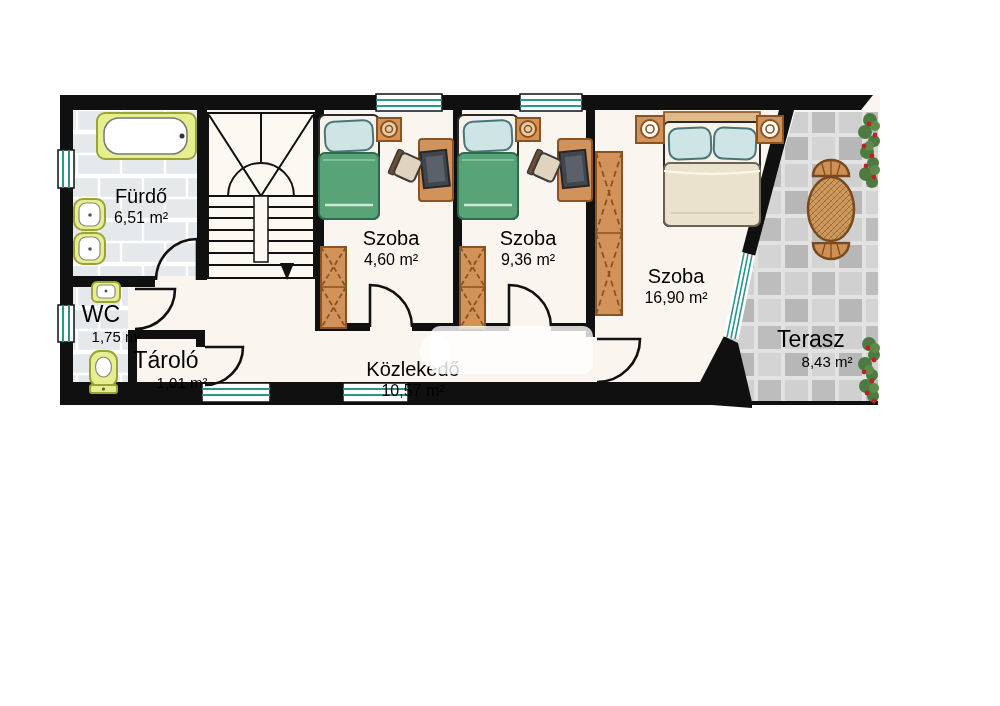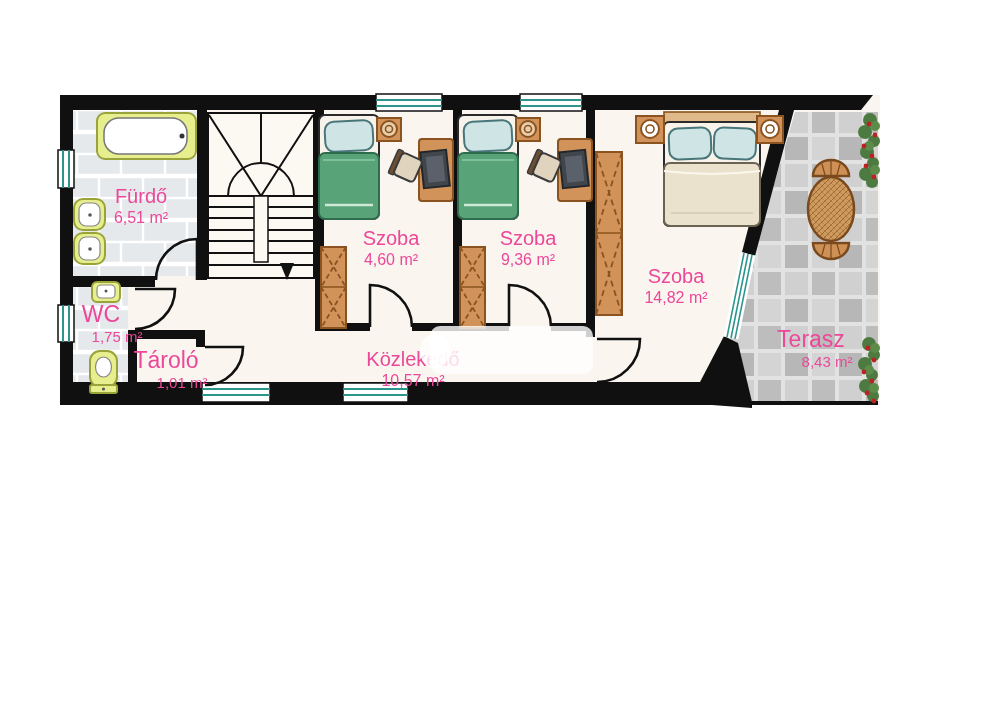--- a/index.html
+++ b/index.html
@@ -1,20 +1,20 @@
 <!DOCTYPE html>
 <html><head>
 <meta charset="utf-8">
 <style>
   html,body{margin:0;padding:0;background:#ffffff;}
   .stage{position:relative;width:1000px;height:706px;background:#ffffff;overflow:hidden;
          font-family:"Liberation Sans", sans-serif;}
   .plan-svg{position:absolute;left:0;top:0;}
   .room-label{position:absolute;transform:translate(-50%,-50%);text-align:center;
-              color:#ec4899;line-height:1.18;white-space:nowrap;z-index:5;}
+              color:#000000;line-height:1.18;white-space:nowrap;z-index:5;}
   .room-label .rname{display:block;font-size:20px;}
   .room-label .rarea{display:block;font-size:16px;}
   .room-label.small .rname{font-size:23px;}
   .room-label.small .rarea{font-size:15px;margin-left:32px;}
   .watermark{position:absolute;left:430px;top:326px;width:163px;height:48px;
              background:rgba(255,255,255,0.8);border-radius:10px;z-index:9;}
   .watermark-bump{position:absolute;left:420px;top:334px;width:30px;height:34px;
              background:rgba(255,255,255,0.8);border-radius:50%;z-index:9;}
 </style>
 </head>
@@ -283,23 +283,23 @@
   <div class="room-label" style="left:391px;top:248px">
     <span class="rname">Szoba</span>
     <span class="rarea">4,60 m²</span>
   </div>
   <div class="room-label" style="left:528px;top:248px">
     <span class="rname">Szoba</span>
     <span class="rarea">9,36 m²</span>
   </div>
   <div class="room-label" style="left:676px;top:286px">
     <span class="rname">Szoba</span>
-    <span class="rarea">14,82 m²</span>
-  </div>
-  <div class="room-label" style="left:413px;top:369px">
+    <span class="rarea">16,90 m²</span>
+  </div>
+  <div class="room-label" style="left:413px;top:379px">
     <span class="rname">Közlekedő</span>
     <span class="rarea">10,57 m²</span>
   </div>
   <div class="room-label small" style="left:811px;top:348px">
     <span class="rname">Terasz</span>
     <span class="rarea">8,43 m²</span>
   </div>
 
   <div class="watermark-bump"></div>
   <div class="watermark"></div>

